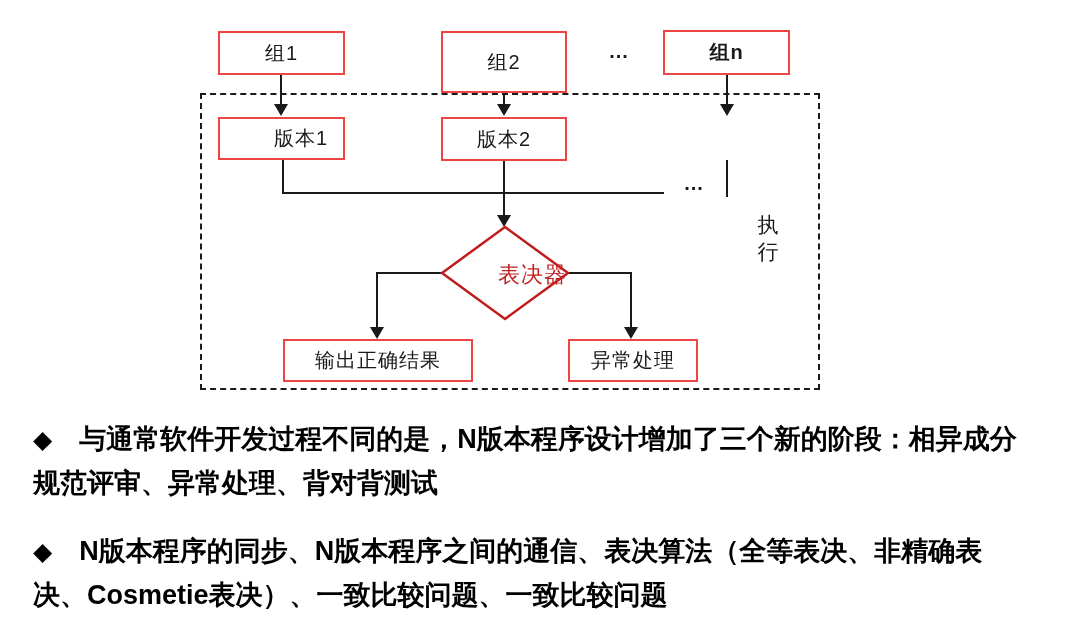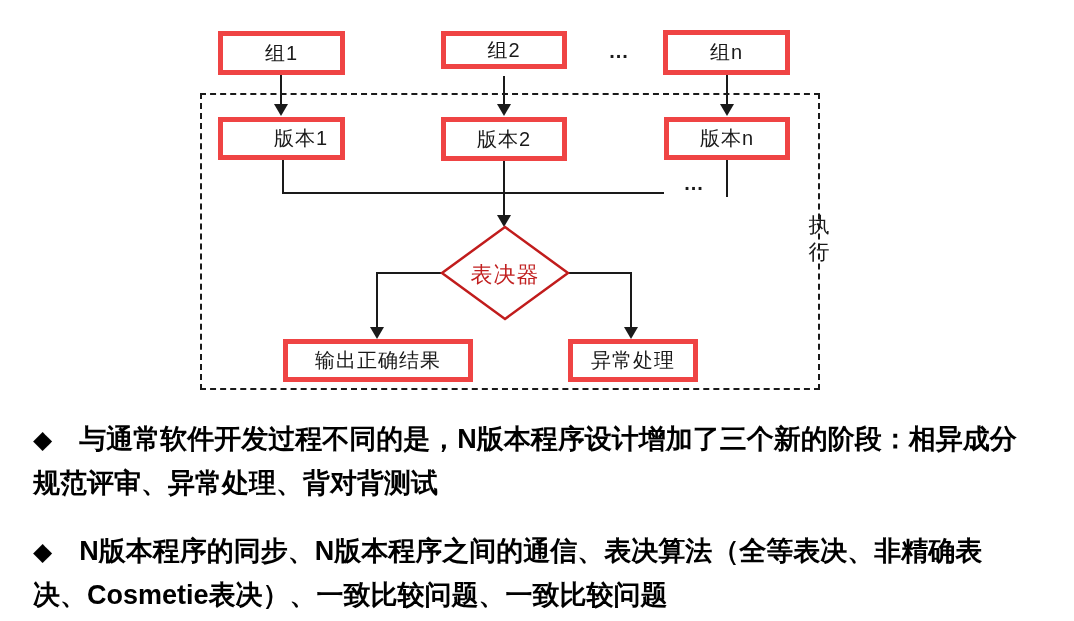--- a/index.html
+++ b/index.html
@@ -8,44 +8,44 @@
     font-family:"Liberation Sans","DejaVu Sans",sans-serif;color:#111;
   }
   
   .diagram{position:relative;width:1074px;height:402px;}
   .dashed-frame{
     position:absolute;left:200px;top:93px;width:620px;height:297px;
     border:2px dashed #1a1a1a;box-sizing:border-box;z-index:0;background:transparent;
   }
   .wires{position:absolute;left:0;top:0;z-index:1;}
   .node{
-    position:absolute;background:#ffffff;border:5px solid #ef4444;box-sizing:border-box;
+    position:absolute;background:#ffffff;border:2px solid #ef4444;box-sizing:border-box;
     display:flex;align-items:center;justify-content:center;
     font-size:20px;color:#1a1a1a;z-index:2;letter-spacing:1px;
   }
   .g1{left:218px;top:31px;width:127px;height:44px;}
-  .g2{left:441px;top:31px;width:126px;height:38px;}
-  .gn{left:663px;top:30px;width:127px;height:45px;}
+  .g2{left:441px;top:31px;width:126px;height:62px;}
+  .gn{left:663px;top:30px;width:127px;height:45px;font-weight:bold;}
   .v1{left:218px;top:117px;width:127px;height:43px;padding-left:39px;}
   .v2{left:441px;top:117px;width:126px;height:44px;text-align:right;}
   .vn{left:664px;top:117px;width:126px;height:43px;}
   .out{left:283px;top:339px;width:190px;height:43px;}
   .exc{left:568px;top:339px;width:130px;height:43px;}
   .voter-label{
-    position:absolute;left:443px;top:260px;width:124px;text-align:center;
+    position:absolute;left:443px;top:260px;width:124px;text-align:right;
     font-size:22px;color:#c12020;z-index:2;letter-spacing:1px;
   }
   .dots{
     position:absolute;font-size:20px;font-weight:bold;color:#1a1a1a;z-index:2;
     letter-spacing:1px;
   }
   .dots-top{left:604px;top:40px;width:30px;text-align:center;}
   .dots-mid{left:679px;top:172px;width:30px;text-align:center;}
   .exec-label{
-    position:absolute;left:806px;top:211px;width:26px;z-index:2;
+    position:absolute;left:755px;top:211px;width:26px;z-index:2;
     font-size:21px;line-height:27px;text-align:center;color:#1a1a1a;
     word-break:break-all;
   }
   
   .notes{position:absolute;left:0;top:400px;width:1074px;box-sizing:border-box;
     padding:17px 38px 0 33px;}
   .note-p{margin:0;font-size:27px;font-weight:bold;line-height:44px;color:#000;}
   .note-p + .note-p{margin-top:24px;}
   .bullet{font-size:25px;padding-right:27px;}
 </style>
@@ -82,21 +82,20 @@
     <polygon points="505,227 568,273 505,319 442,273" fill="#ffffff" stroke="#c11c1c" stroke-width="2.5"></polygon>
   </svg>
 
   <div class="node g1">组1</div>
   <div class="node g2">组2</div>
   <div class="dots dots-top">...</div>
   <div class="node gn">组n</div>
 
   <div class="node v1">版本1</div>
   <div class="node v2">版本2</div>
-  <div class="node vn">版本n</div>
   <div class="dots dots-mid">...</div>
 
   <div class="voter-label">表决器</div>
 
   <div class="exec-label">执行</div>
 
   <div class="node exc">异常处理</div>
   <div class="node out">输出正确结果</div>
 </div>
 

